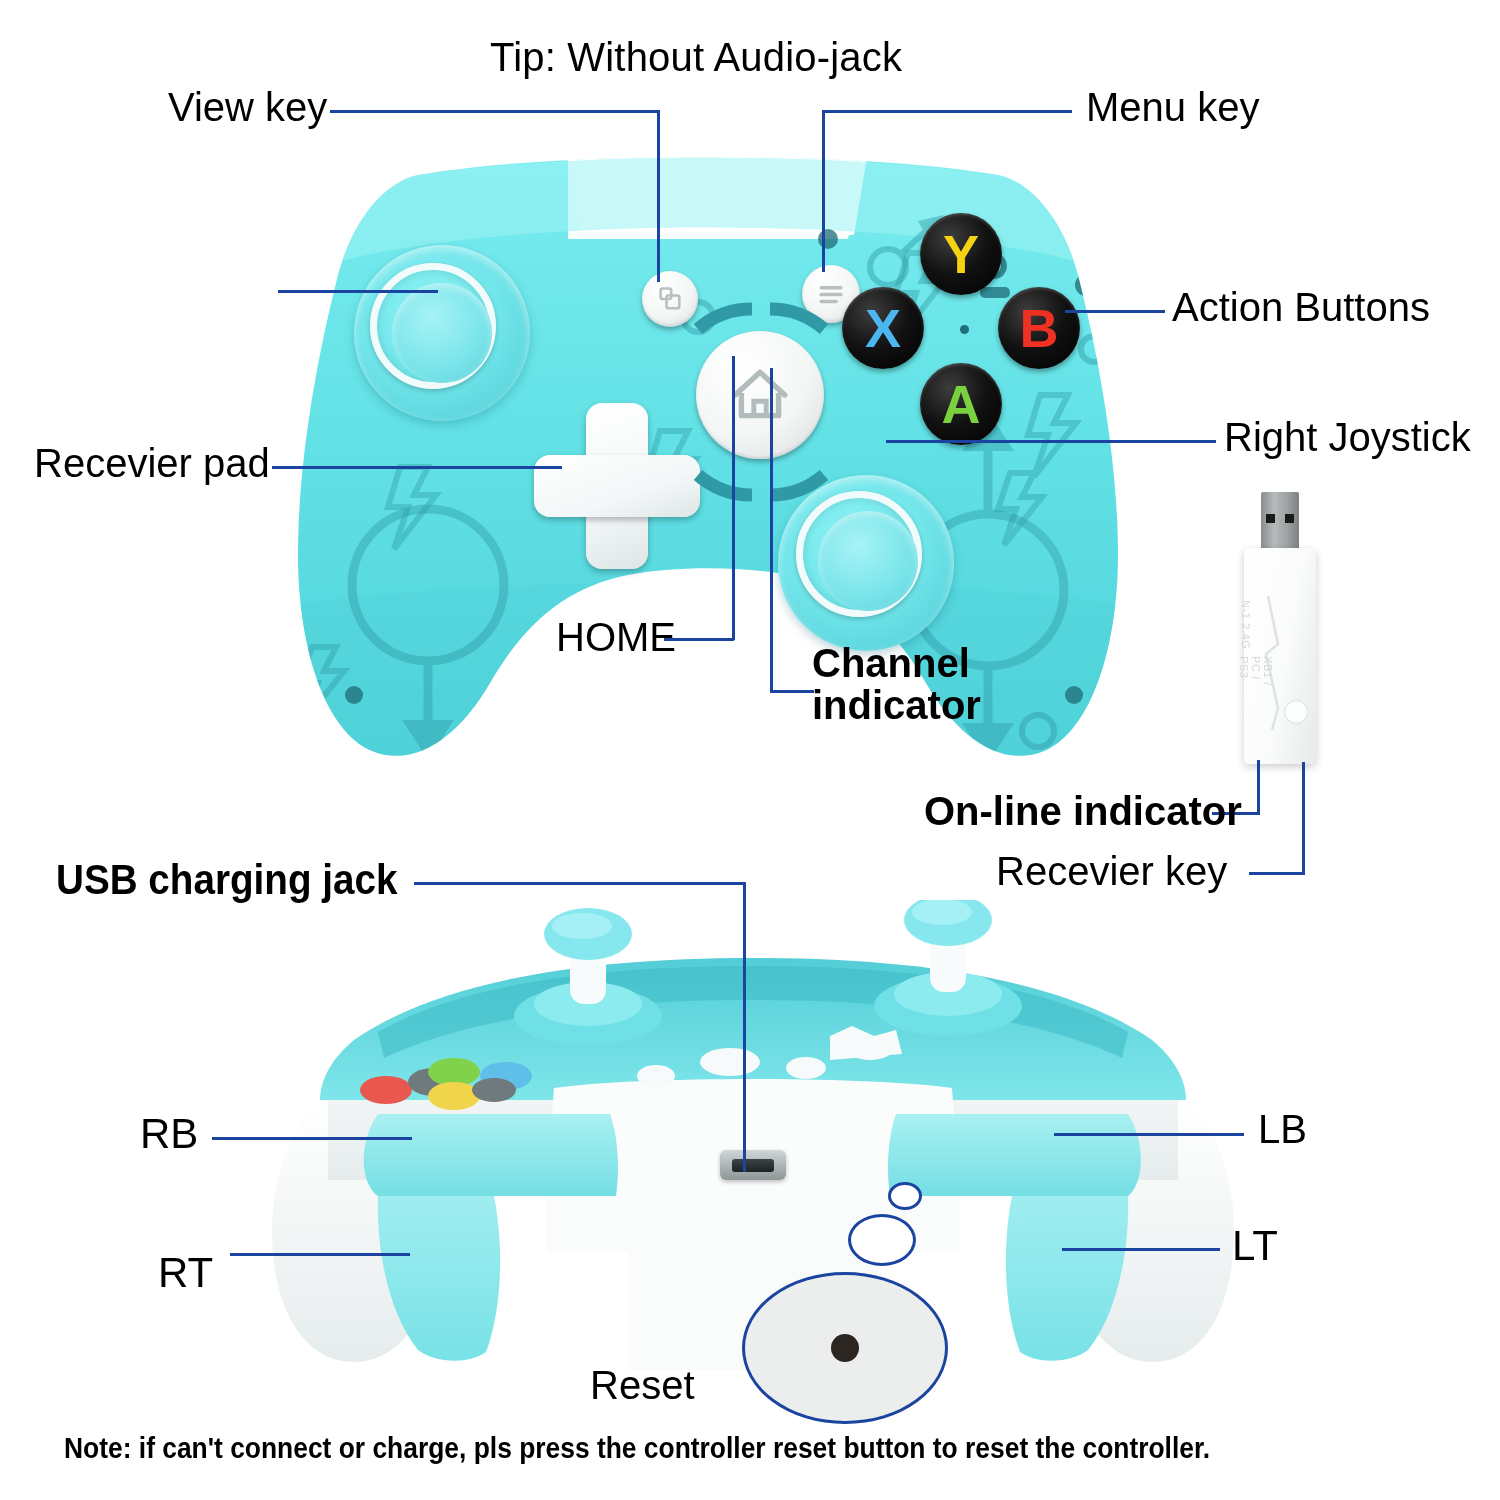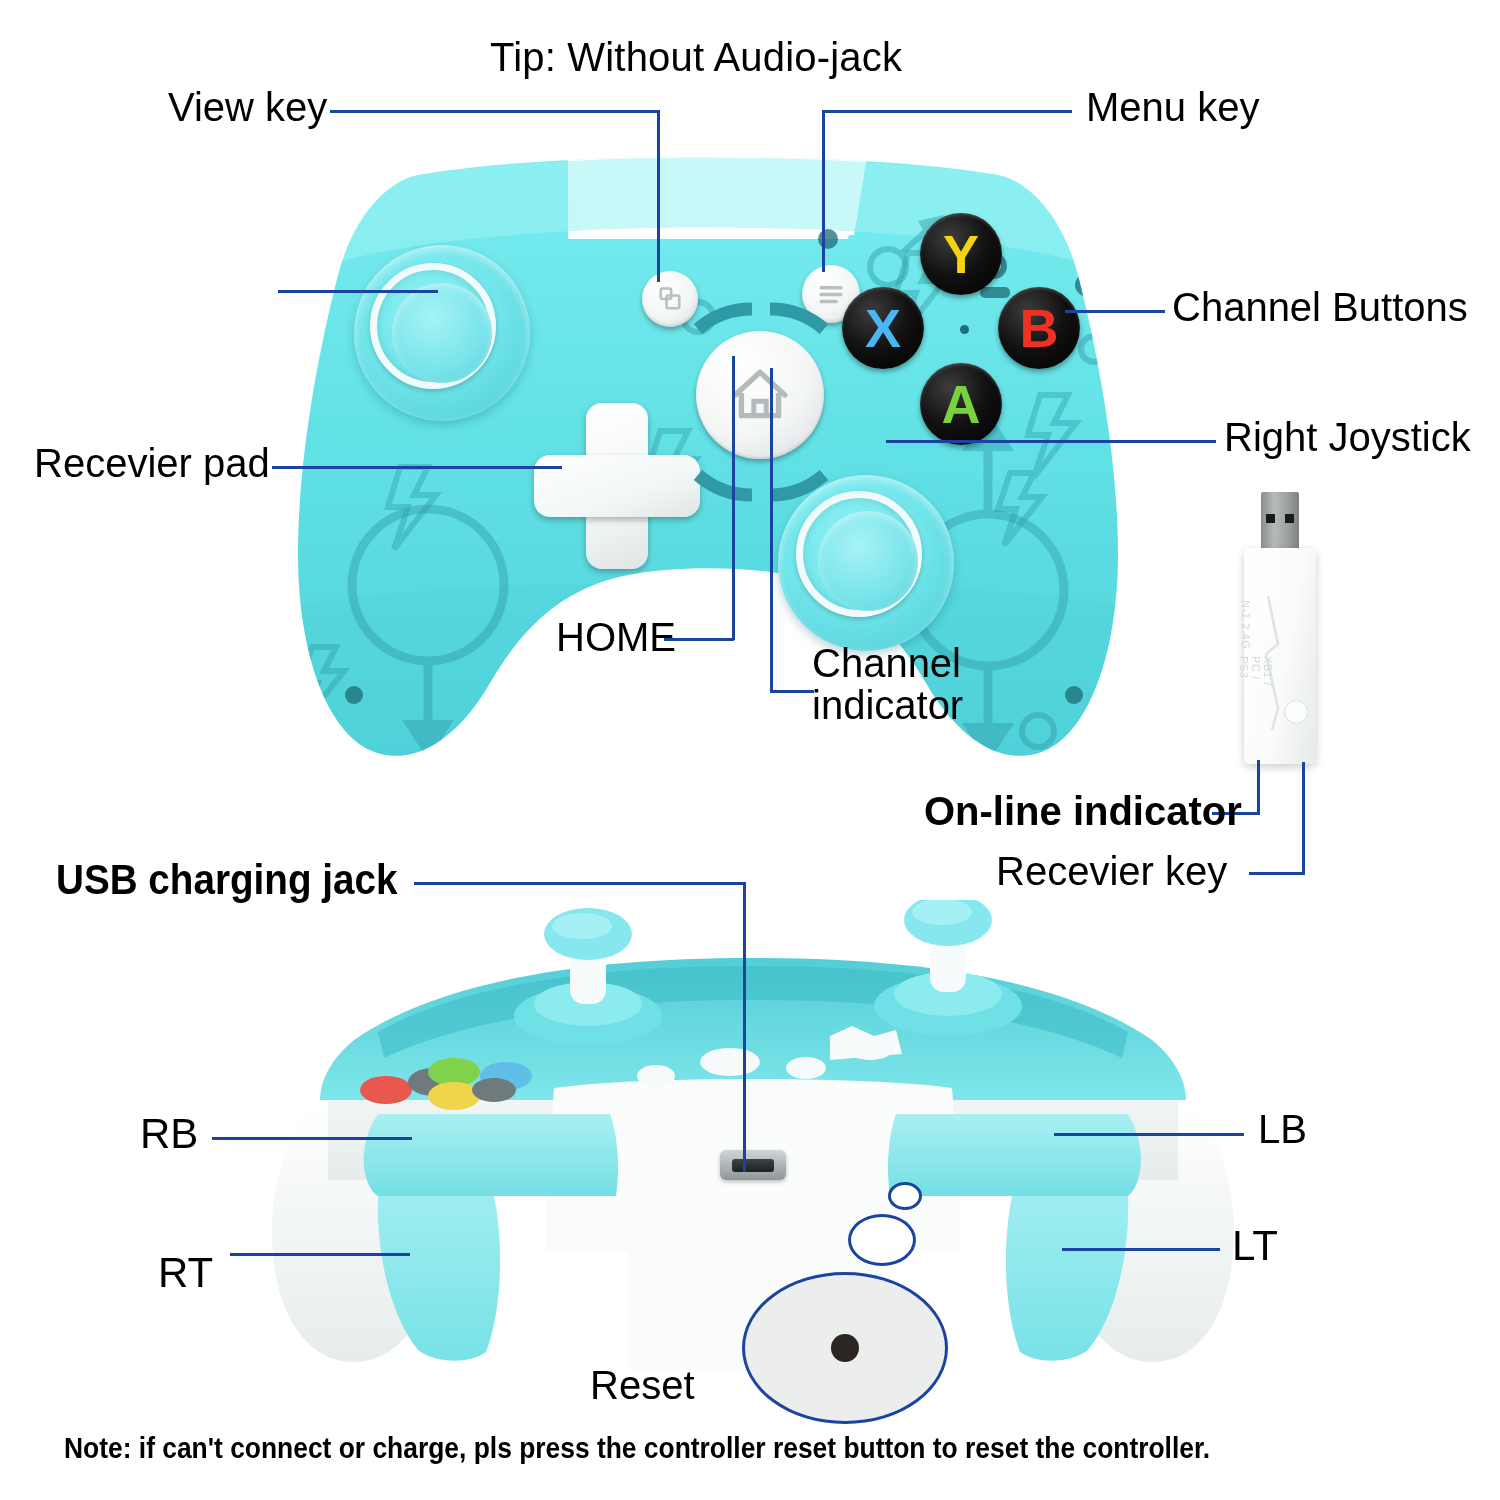--- a/index.html
+++ b/index.html
@@ -378,29 +378,29 @@
 
   <div class="ln lnh" style="left:230px;top:1253px;width:180px;"></div>
 
   <div class="ln lnh" style="left:1062px;top:1248px;width:158px;"></div>
 
   <div class="lbl sans" style="left:168px;top:86px;font-size:40px;">View key</div>
 
   <div class="lbl sans" style="left:1086px;top:86px;font-size:40px;">Menu key</div>
 
 
-  <div class="lbl sans" style="left:1172px;top:286px;font-size:40px;">Channel Buttons</div>
+  <div class="lbl sans" style="left:1172px;top:286px;font-size:40px;">Action Buttons</div>
 
   <div class="lbl sans" style="left:34px;top:442px;font-size:40px;">Recevier pad</div>
 
   <div class="lbl sans" style="left:1224px;top:416px;font-size:40px;">Right Joystick</div>
 
   <div class="lbl sans" style="left:548px;top:616px;font-size:40px;margin-left:8px;">HOME</div>
 
-  <div class="lbl sans" style="left:812px;top:642px;font-size:40px;">Channel
+  <div class="lbl sans" style="left:812px;top:642px;font-size:40px;font-weight:bold;">Channel
 indicator</div>
 
   <div class="lbl sans" style="left:924px;top:790px;font-size:40px;font-weight:bold;">On-line indicator</div>
 
   <div class="lbl sans" style="left:996px;top:850px;font-size:40px;">Recevier key</div>
 
   <div class="lbl cond" style="left:56px;top:858px;font-size:42px;transform:scaleX(.92);">USB charging jack</div>
 
   <div class="lbl sans" style="left:140px;top:1112px;font-size:42px;">RB</div>
 

